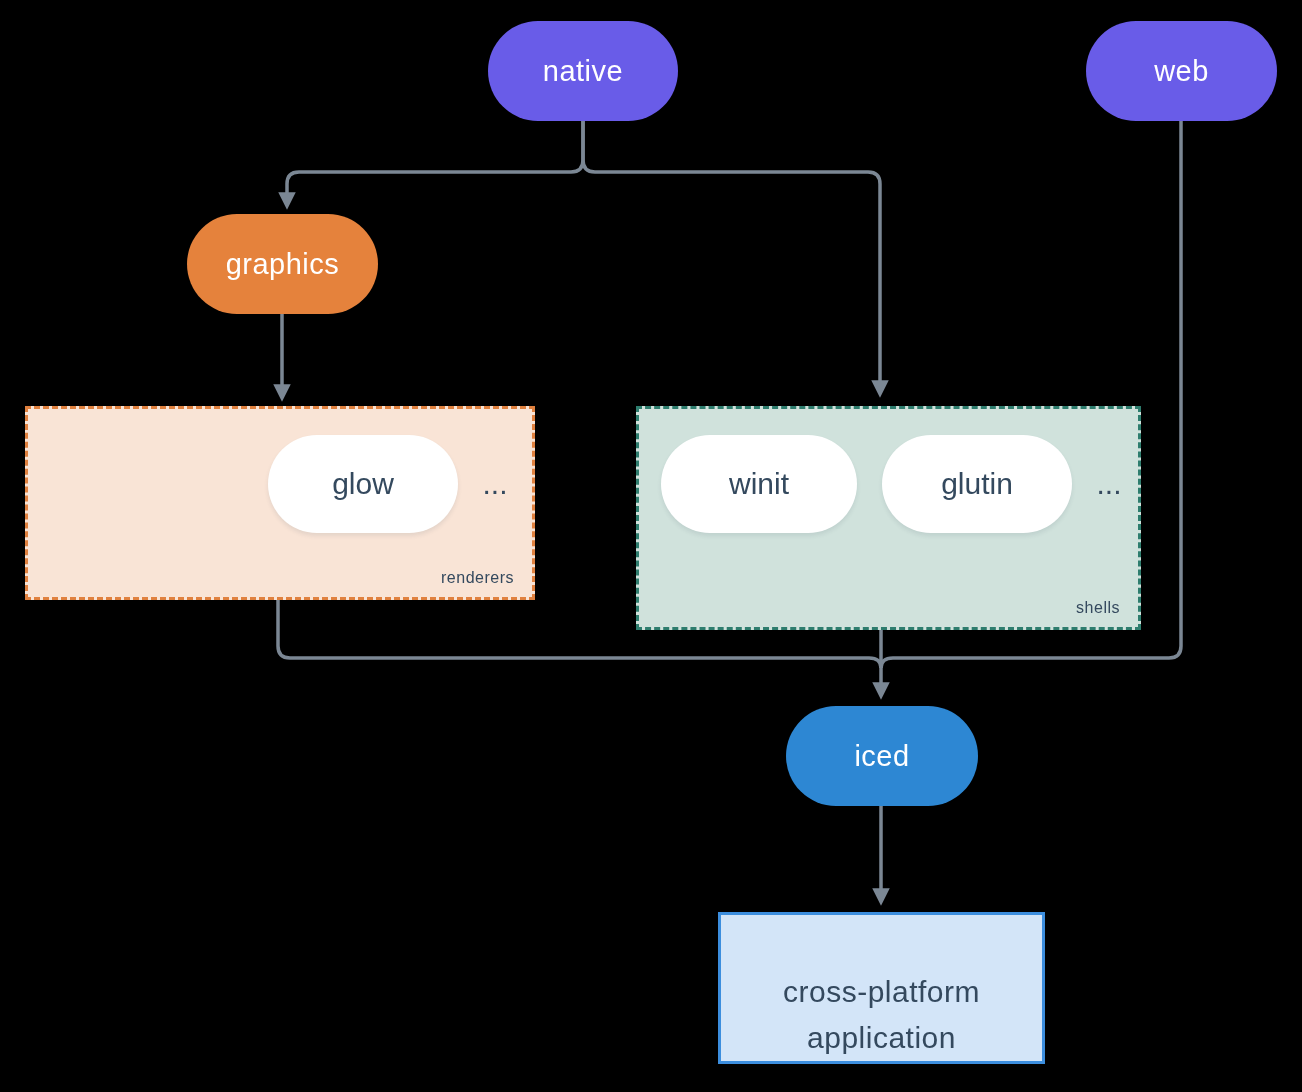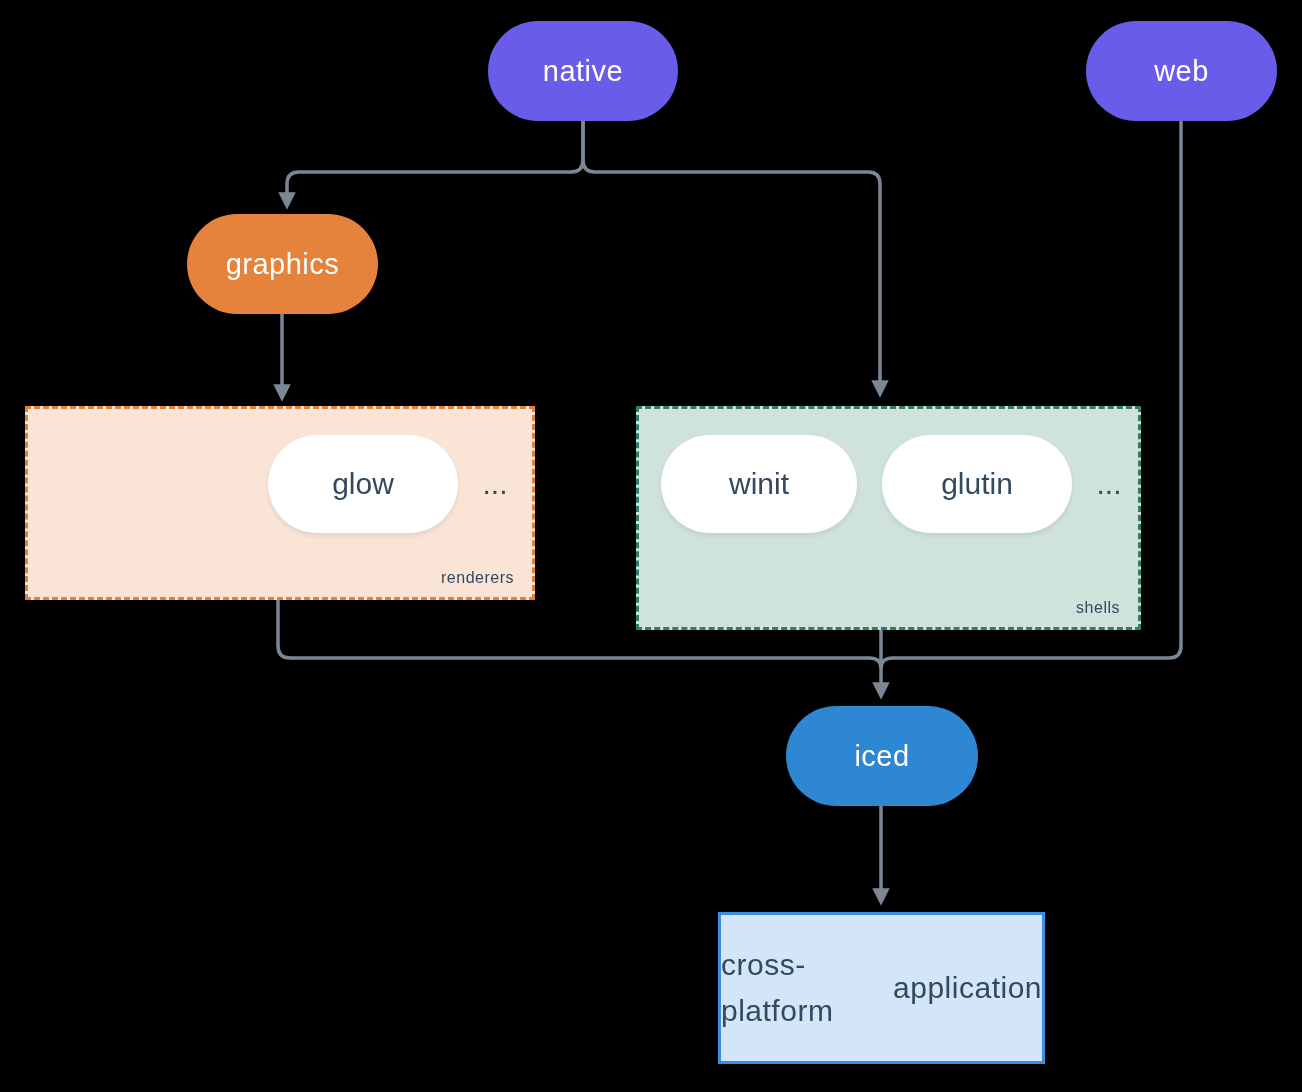--- a/index.html
+++ b/index.html
@@ -61,21 +61,21 @@
     right:18px;bottom:10px;
     color:var(--ink);
     font-size:16px;
     letter-spacing:.5px;
   }
   .app-box{
     position:absolute;
     left:718px;top:912px;width:327px;height:152px;
     background:var(--app-fill);
     border:3px solid var(--app-border);
-    display:flex;flex-direction:row;align-items:center;justify-content:center;
+    display:flex;flex-direction:column;align-items:center;justify-content:flex-end;
     color:var(--ink);
     font-size:30px;
     line-height:46px;
     letter-spacing:.5px;
   }
 </style>
 </head>
 <body>
 
 <div class="stage">

